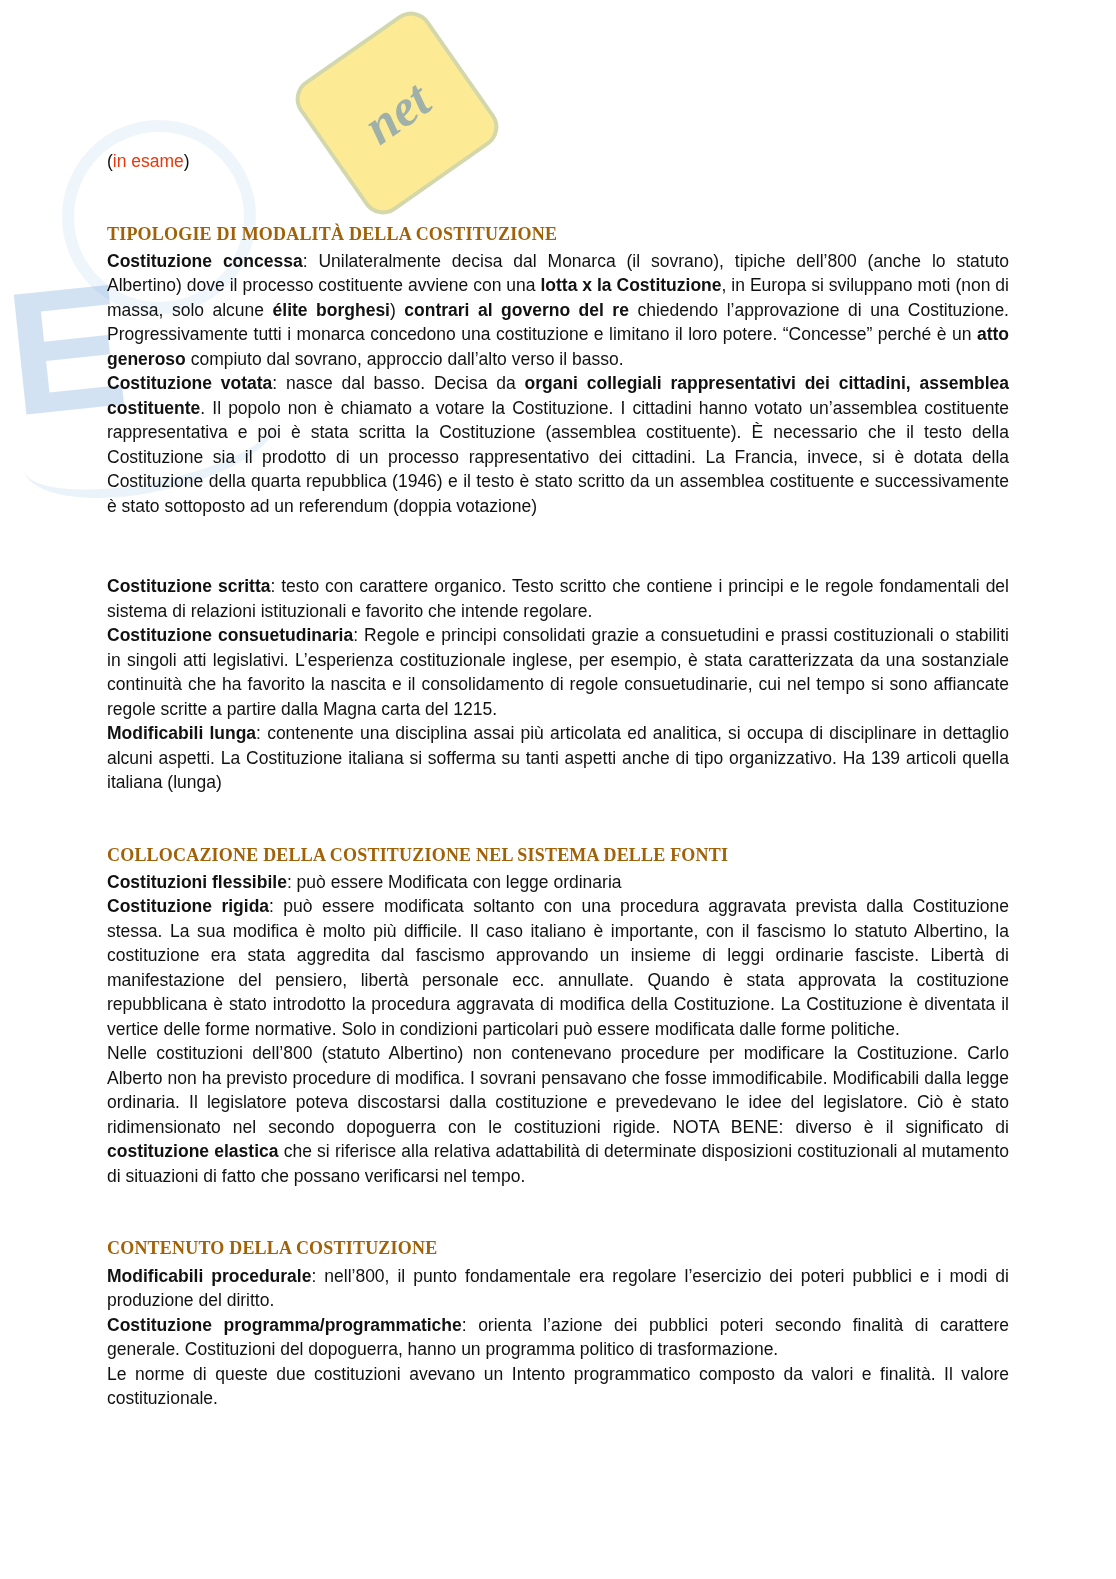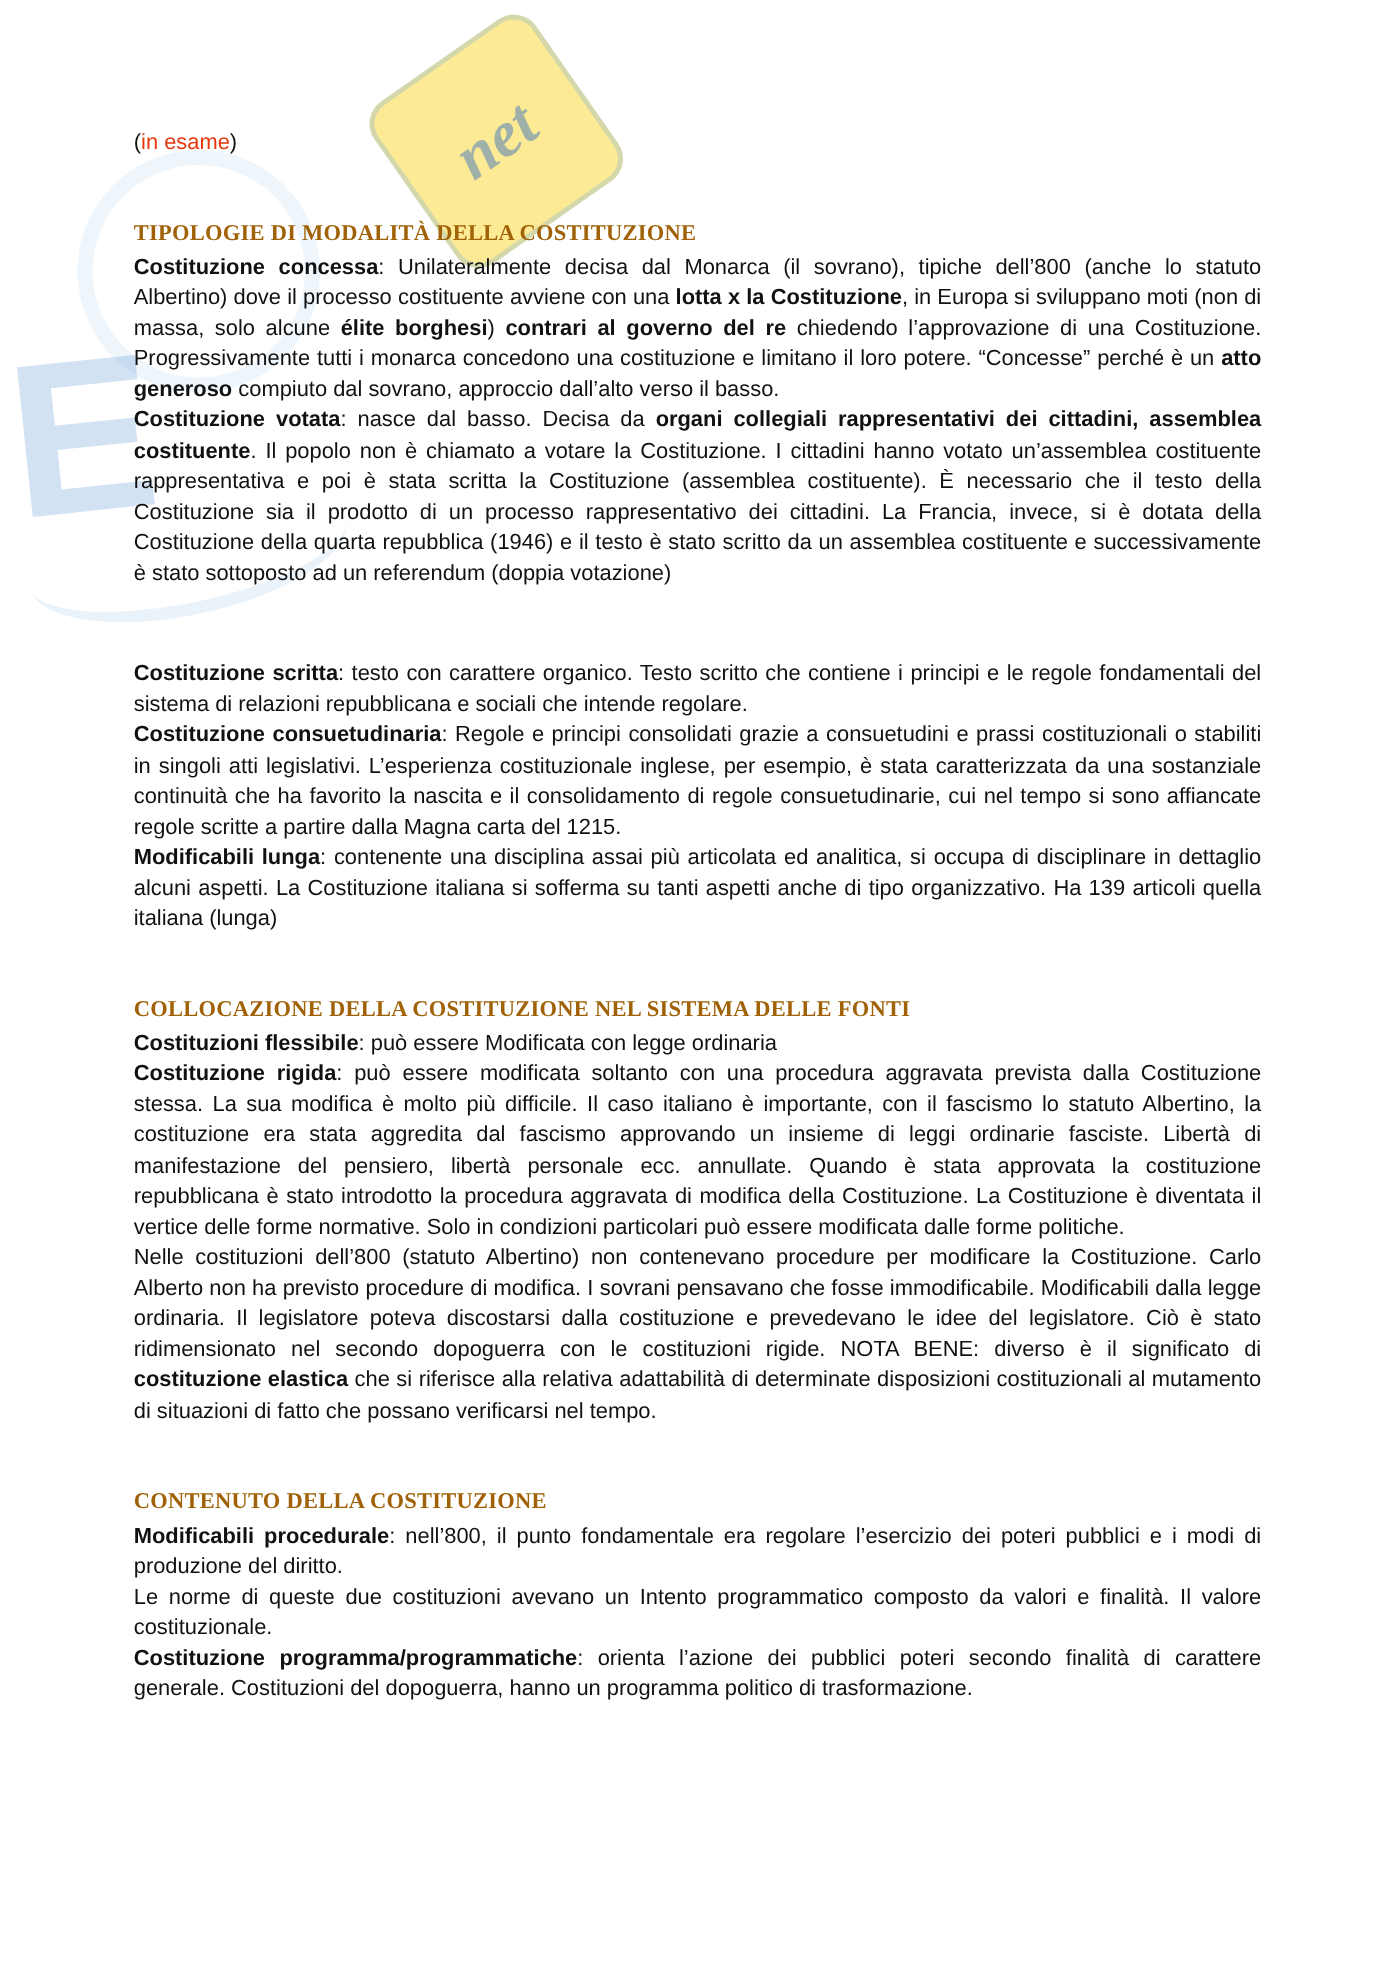--- a/index.html
+++ b/index.html
@@ -70,20 +70,21 @@
     left: 20px; top: 392px;
     width: 260px; height: 90px;
     border-bottom: 10px solid rgba(150, 190, 230, 0.20);
     border-radius: 0 0 50% 50%;
     transform: rotate(-12deg);
   }
   
   .content {
     position: relative;
     z-index: 1;
+    margin-top: 48px;
   }
   .note {
     margin: 0;
   }
   .note .red { color: #e8380d; }
   .doc-section {
     margin-top: 48px;
   }
   .heading {
     margin: 0 0 2px 0;
@@ -117,32 +118,32 @@
     </div>
   </div>
 
   <div class="content">
     <p class="note"><span>(</span><span class="red">in esame</span><span>)</span></p>
     <div id="sections">
         <section class="doc-section">
           <h2 class="heading">TIPOLOGIE DI MODALITÀ DELLA COSTITUZIONE</h2>
           <p class="para"><span class="b">Costituzione concessa</span><span>: Unilateralmente decisa dal Monarca (il sovrano), tipiche dell’800 (anche lo statuto Albertino) dove il processo costituente avviene con una </span><span class="b">lotta x la Costituzione</span><span>, in Europa si sviluppano moti (non di massa, solo alcune </span><span class="b">élite borghesi</span><span>) </span><span class="b">contrari al governo del re</span><span> chiedendo l’approvazione di una Costituzione. Progressivamente tutti i monarca concedono una costituzione e limitano il loro potere. “Concesse” perché è un </span><span class="b">atto generoso</span><span> compiuto dal sovrano, approccio </span><span class="u">dall’alto verso il basso</span><span>.</span></p>
           <p class="para"><span class="b">Costituzione votata</span><span>: </span><span class="u">nasce dal basso</span><span>. Decisa da </span><span class="b">organi collegiali rappresentativi dei cittadini, assemblea costituente</span><span>. Il popolo non è chiamato a votare la Costituzione. I cittadini hanno votato un’assemblea costituente rappresentativa e poi è stata scritta la Costituzione (assemblea costituente). È necessario che il testo della Costituzione sia il prodotto di un processo rappresentativo dei cittadini. La Francia, invece, si è dotata della Costituzione della quarta repubblica (1946) e il testo è stato scritto da un assemblea costituente e successivamente è stato sottoposto ad un referendum (doppia votazione)</span></p>
-          <p class="para gap"><span class="b">Costituzione scritta</span><span>: testo con carattere organico. Testo scritto che contiene i principi e le regole fondamentali del sistema di relazioni repubblicana e sociali che intende regolare.</span></p>
+          <p class="para gap"><span class="b">Costituzione scritta</span><span>: testo con carattere organico. Testo scritto che contiene i principi e le regole fondamentali del sistema di relazioni istituzionali e favorito che intende regolare.</span></p>
           <p class="para"><span class="b">Costituzione consuetudinaria</span><span>: Regole e principi consolidati grazie a consuetudini e prassi costituzionali o stabiliti in singoli atti legislativi. L’esperienza costituzionale inglese, per esempio, è stata caratterizzata da una sostanziale continuità che ha favorito la nascita e il consolidamento di regole consuetudinarie, cui nel tempo si sono affiancate regole scritte a partire dalla Magna carta del 1215.</span></p>
           <p class="para"><span class="b">Modificabili lunga</span><span>: contenente una disciplina assai più articolata ed analitica, si occupa di disciplinare in dettaglio alcuni aspetti. La Costituzione italiana si sofferma su tanti aspetti anche di tipo organizzativo.  Ha 139 articoli quella italiana (lunga)</span></p>
         </section>
         <section class="doc-section">
           <h2 class="heading">COLLOCAZIONE DELLA COSTITUZIONE NEL SISTEMA DELLE FONTI</h2>
           <p class="para"><span class="b">Costituzioni flessibile</span><span>: può essere Modificata con legge ordinaria</span></p>
           <p class="para"><span class="b">Costituzione rigida</span><span>: può essere modificata soltanto con una procedura aggravata prevista dalla Costituzione stessa. La sua modifica è molto più difficile. Il caso italiano è importante, con il fascismo lo statuto Albertino, la costituzione era stata aggredita dal fascismo approvando un insieme di leggi ordinarie fasciste. Libertà di manifestazione del pensiero, libertà personale ecc. annullate. Quando è stata approvata la costituzione repubblicana è stato introdotto la procedura aggravata di modifica della Costituzione. La Costituzione è diventata il vertice delle forme normative. Solo in condizioni particolari può essere modificata dalle forme politiche.</span></p>
           <p class="para"><span>Nelle costituzioni dell’800 (statuto Albertino) non contenevano procedure per modificare la Costituzione. Carlo Alberto non ha previsto procedure di modifica. I sovrani pensavano che fosse immodificabile. Modificabili dalla legge ordinaria. Il legislatore poteva discostarsi dalla costituzione e prevedevano le idee del legislatore. Ciò è stato ridimensionato nel secondo dopoguerra con le costituzioni rigide. NOTA BENE: diverso è il significato di </span><span class="b">costituzione elastica</span><span> che si riferisce alla relativa adattabilità di determinate disposizioni costituzionali al mutamento di situazioni di fatto che possano verificarsi nel tempo.</span></p>
         </section>
         <section class="doc-section">
           <h2 class="heading">CONTENUTO DELLA COSTITUZIONE</h2>
           <p class="para"><span class="b">Modificabili procedurale</span><span>: nell’800, il punto fondamentale era regolare l’esercizio dei poteri pubblici e i modi di produzione del diritto.</span></p>
+          <p class="para"><span class="b">Costituzione programma/programmatiche</span><span>: orienta l’azione dei pubblici poteri secondo finalità di carattere generale. Costituzioni del dopoguerra, hanno un programma politico di trasformazione.</span></p>
           <p class="para"><span>Le norme di queste due costituzioni avevano un Intento programmatico composto da valori e finalità. Il valore costituzionale.</span></p>
-          <p class="para"><span class="b">Costituzione programma/programmatiche</span><span>: orienta l’azione dei pubblici poteri secondo finalità di carattere generale. Costituzioni del dopoguerra, hanno un programma politico di trasformazione.</span></p>
         </section>
       </div>
   </div>
 
 </div>
 
 </body></html>

